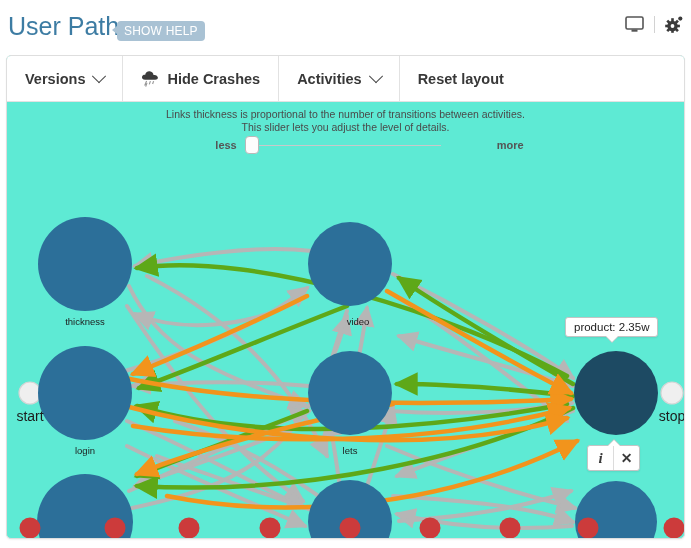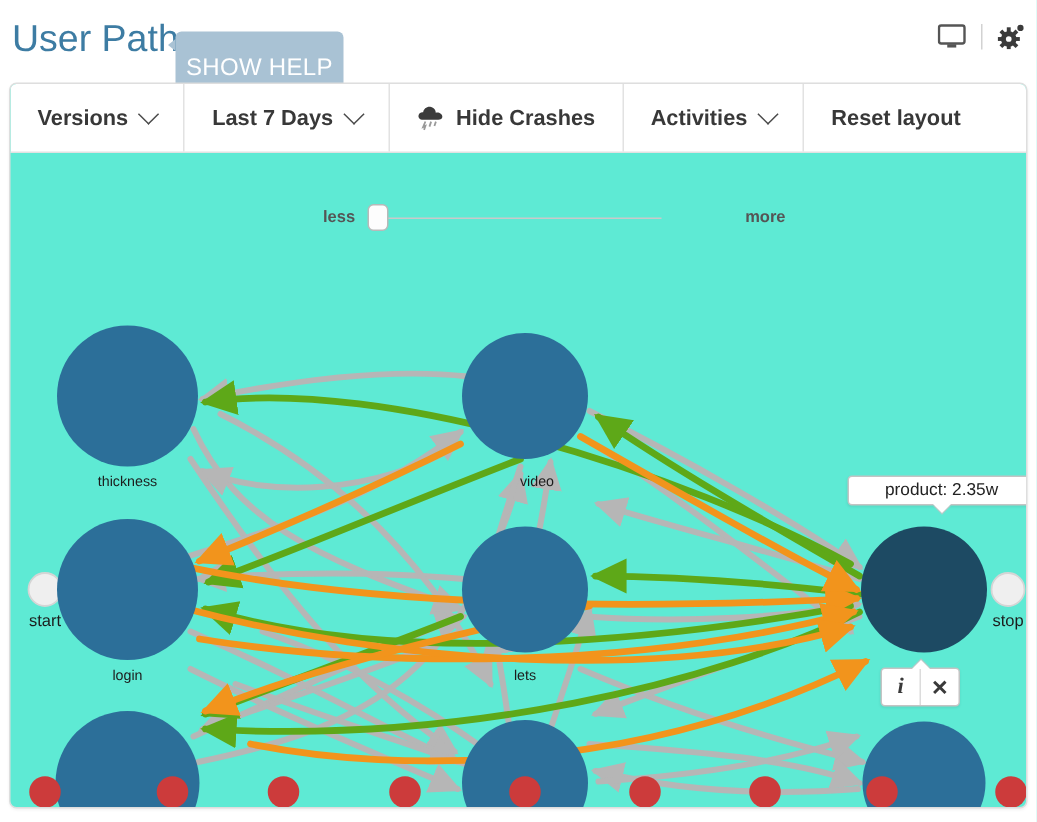--- a/index.html
+++ b/index.html
@@ -28,24 +28,24 @@
     font-weight: 400;
     color: #3d7ca3;
     letter-spacing: 0px;
     font-family: "Liberation Sans", sans-serif;
   }
   .help-badge {
     position: absolute;
     left: 117px; top: 21px;
     height: 18px;
     line-height: 18px;
-    padding: 16px 7px;
+    padding: 1px 7px;
     background: #a9c2d4;
     color: #ffffff;
-    font-size: 16px;
+    font-size: 12px;
     font-weight: 400;
     border-radius: 4px;
     letter-spacing: 0.2px;
     white-space: nowrap;
   }
   .help-badge::before {
     content: "";
     position: absolute;
     left: -5px; top: 5px;
     width: 0; height: 0;
@@ -175,33 +175,33 @@
   .node-label {
     position: absolute;
     font-size: 9.5px;
     color: #1c1c1c;
     transform: translateX(-50%);
     white-space: nowrap;
     pointer-events: none;
   }
   .endpoint-label {
     position: absolute;
-    font-size: 11px;
+    font-size: 14px;
     color: #1c1c1c;
     transform: translateX(-50%);
     white-space: nowrap;
   }
 
   
   .tooltip {
     position: absolute;
     background: #ffffff;
     border: 1px solid #c4c4c4;
     border-radius: 3px;
-    padding: 3px 24px;
+    padding: 3px 8px;
     font-size: 11.5px;
     color: #222;
     white-space: nowrap;
     box-shadow: 0 1px 2px rgba(0,0,0,0.08);
   }
   .tooltip::after {
     content: "";
     position: absolute;
     left: 50%; bottom: -6px;
     margin-left: -6px;
@@ -281,24 +281,20 @@
 
   <div class="panel">
 
     <div class="toolbar">
 
       <div class="tb-item">
         <span>Versions</span>
         <span class="caret"></span>
       </div>
 
-      <div class="tb-item">
-        <span>Last 7 Days</span>
-        <span class="caret"></span>
-      </div>
 
       <div class="tb-item">
         <span>
           <svg class="ico" width="19" height="17" viewBox="0 0 19 17">
             <path d="M4.2 9.8 C1.6 9.8 0.6 8.2 1.1 6.6 C1.5 5.2 3 4.6 4.1 4.9 C4.4 2.6 6.4 1 8.7 1.2 C10.9 1.4 12.5 3.2 12.5 5.1 C14.6 4.5 16.8 5.9 16.9 7.6 C17 9.2 15.6 9.8 14.2 9.8 Z" fill="#3b3b3b"></path>
             <path d="M5.6 11 L4.1 14.6 L5.6 13.9 L4.7 16.6" fill="none" stroke="#9a9a9a" stroke-width="1.2"></path>
             <path d="M9.4 11.1 L8.3 14.4" fill="none" stroke="#9a9a9a" stroke-width="1.2"></path>
             <path d="M12.6 11.1 L11.6 14" fill="none" stroke="#9a9a9a" stroke-width="1.2"></path>
           </svg>
         </span>
@@ -308,20 +304,24 @@
       <div class="tb-item">
         <span>Activities</span>
         <span class="caret"></span>
       </div>
 
       <div class="tb-item">
         <span>Reset layout</span>
       </div>
     </div>
 
+    <div class="help-text">
+      <div>Links thickness is proportional to the number of transitions between activities.</div>
+      <div>This slider lets you adjust the level of details.</div>
+    </div>
 
     <div class="slider-row">
       <span class="slider-label">less</span>
       <span class="slider-track">
         <span class="slider-handle"></span>
       </span>
       <span class="slider-label">more</span>
     </div>
 
     <div class="graph">

